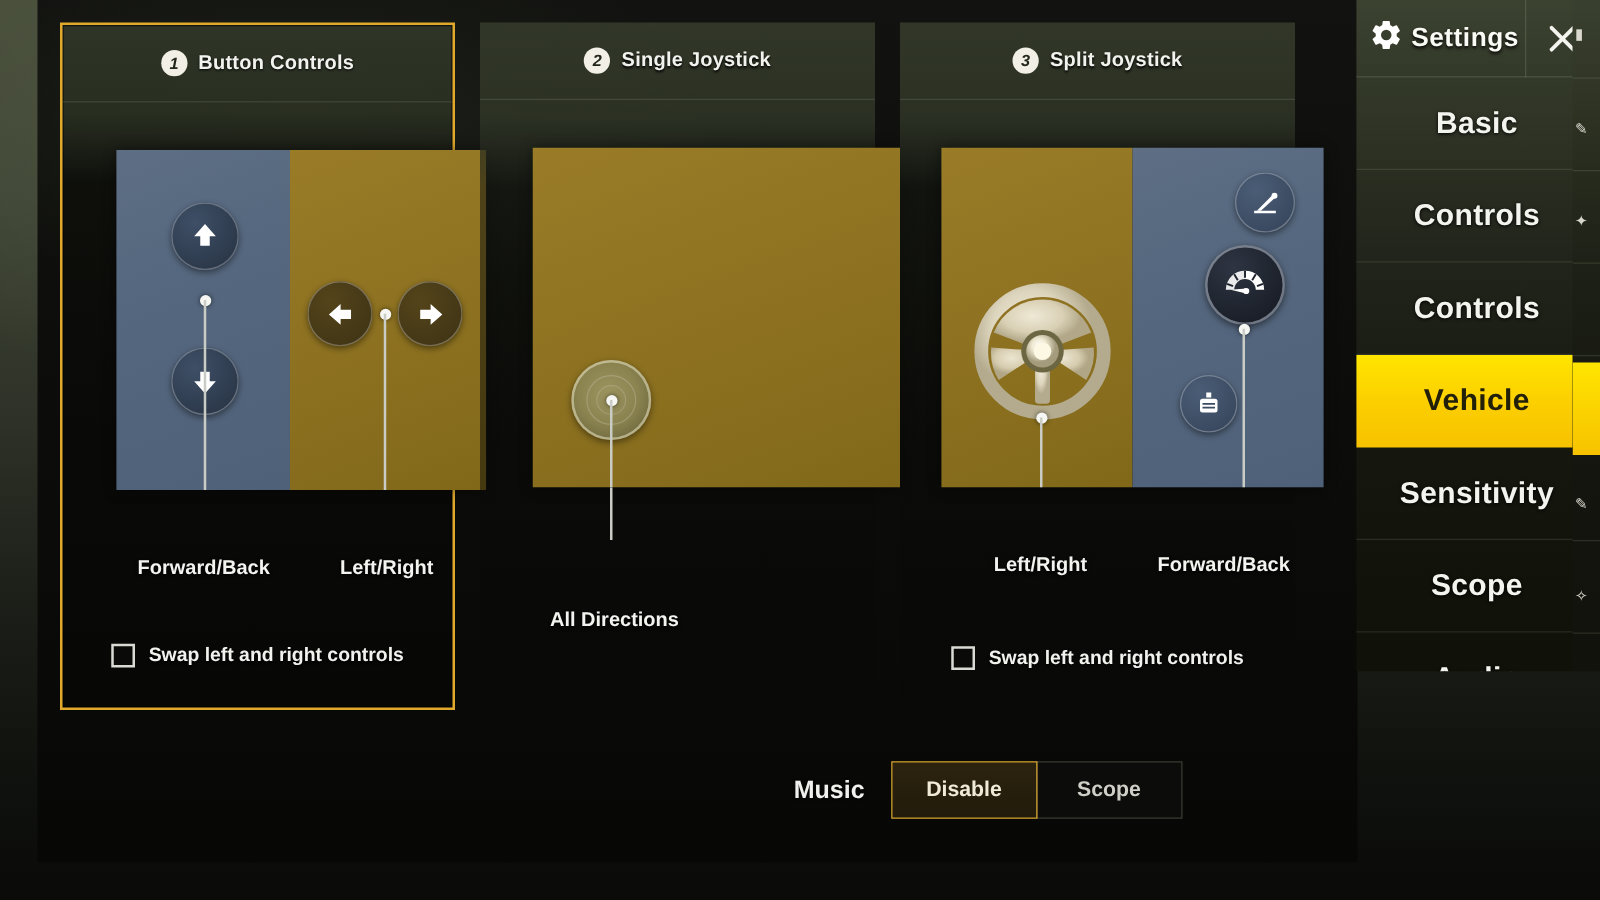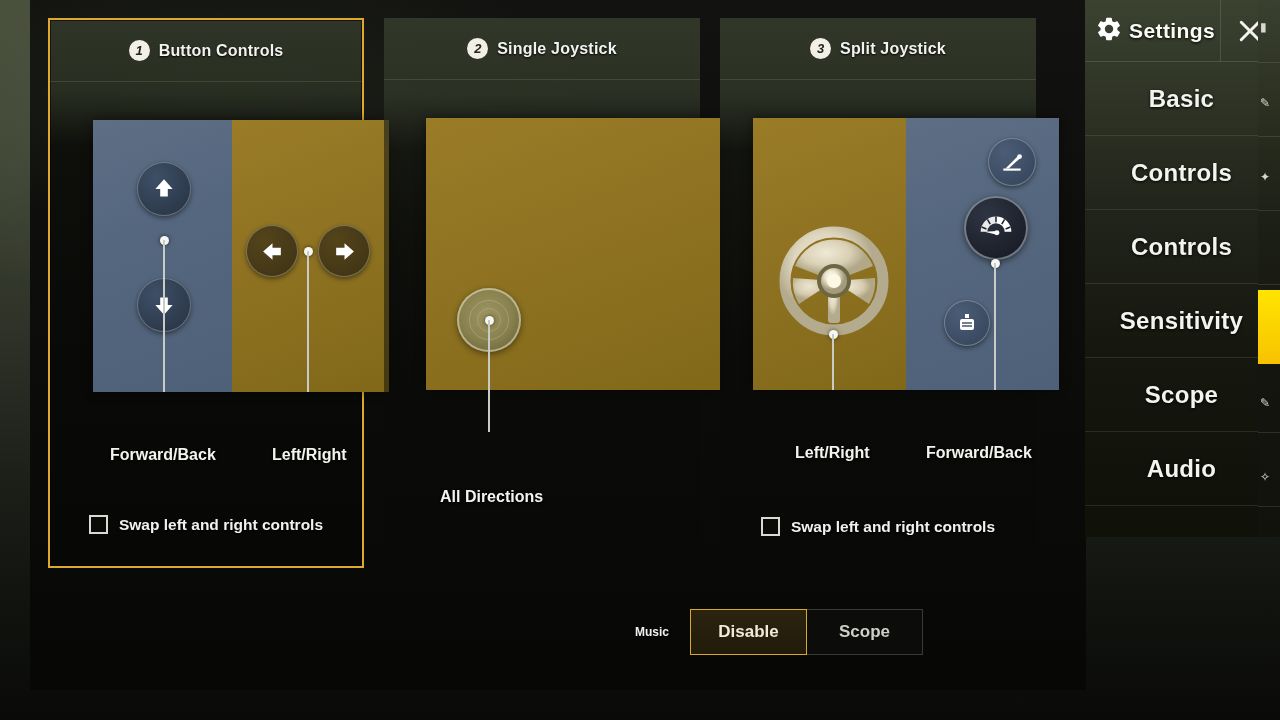--- a/index.html
+++ b/index.html
@@ -152,21 +152,21 @@
     text-shadow: 0 1px 2px #000;
   }
 
   
   #music-row {
     position: absolute;
     left: 605px; top: 609px;
     display: flex; align-items: center; gap: 22px;
   }
   #music-label {
-    color: #f0f0ec; font-size: 12px; font-weight: bold;
+    color: #f0f0ec; font-size: 20px; font-weight: bold;
     text-shadow: 0 1px 2px #000;
   }
   .seg {
     display: flex;
   }
   .seg-btn {
     width: 117px; height: 46px;
     display: flex; align-items: center; justify-content: center;
     color: #cfcfc8;
     font-size: 17px; font-weight: bold;
@@ -456,20 +456,21 @@
               <line x1="5" y1="5" x2="19" y2="19"></line>
               <line x1="19" y1="5" x2="5" y2="19"></line>
             </g>
           </svg>
         </div>
       </div>
 
       <div class="side-item">Basic</div>
       <div class="side-item">Controls</div>
       <div class="side-item">Controls</div>
+      <div class="side-item active">Vehicle</div>
       <div class="side-item">Sensitivity</div>
       <div class="side-item">Scope</div>
       <div class="side-item">Audio</div>
     </div>
 
     <div id="side-edge">
       <div class="edge-sep" style="top:62px;"></div>
       <div class="edge-row" style="top:20px;">
           <span class="edge-glyph">▮</span>
         </div>

